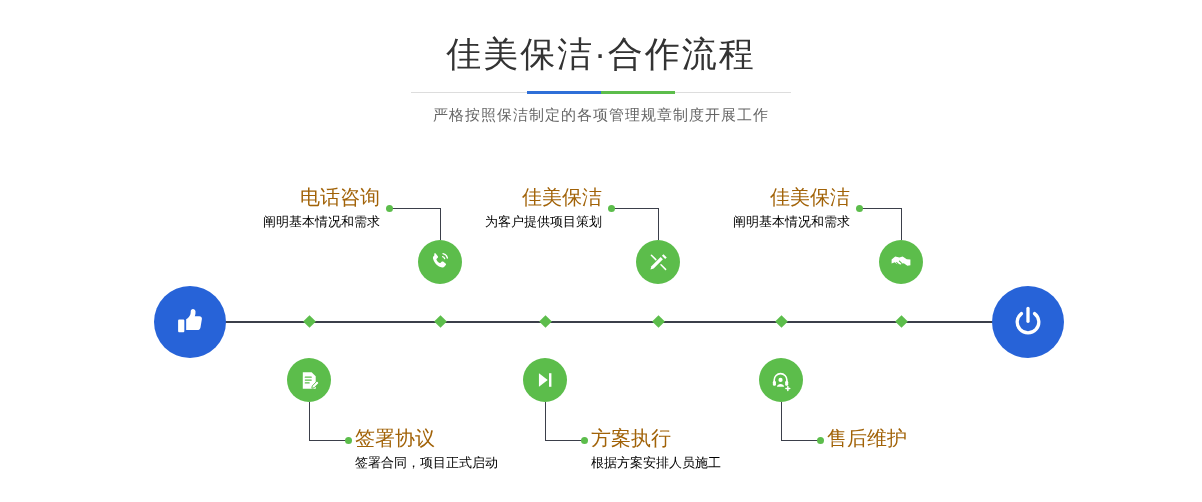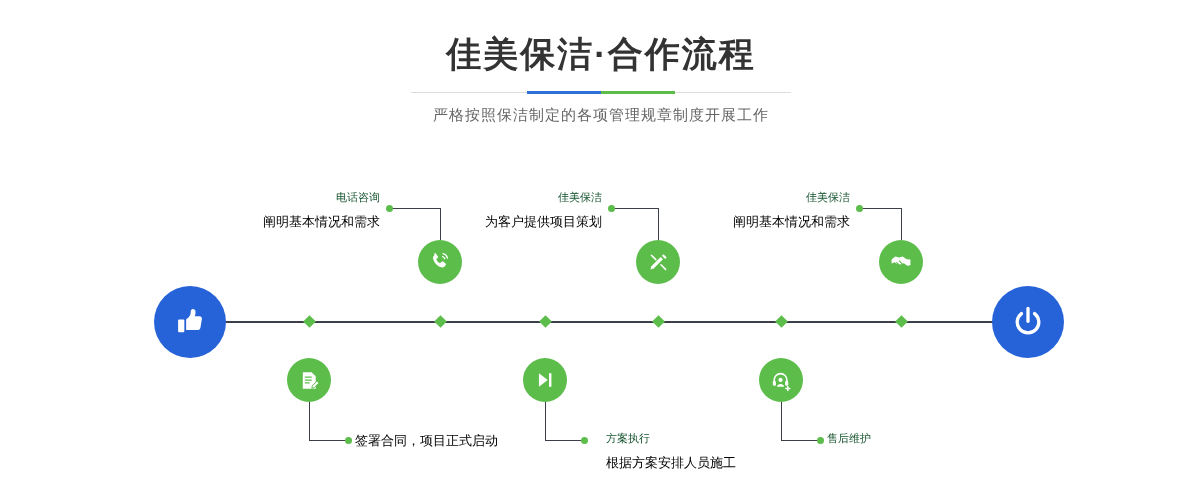--- a/index.html
+++ b/index.html
@@ -24,21 +24,21 @@
     position: absolute;
     left: 0;
     top: 30px;
     width: 1202px;
     text-align: center;
   }
   .title {
     font-size: 35px;
     color: #333333;
     letter-spacing: 2px;
-    font-weight: bold;
+    font-weight: normal;
     line-height: 48px;
     margin: 0;
   }
   .rule-wrap {
     position: relative;
     width: 380px;
     height: 3px;
     margin: 13px auto 0 auto;
   }
   .rule-base {
@@ -130,22 +130,22 @@
     height: 7px;
     border-radius: 50%;
     background: #5cbd4b;
   }
 
   .label-group {
     position: absolute;
     white-space: nowrap;
   }
   .label-group .lg-title {
-    font-size: 11px;
-    color: #14532d;
+    font-size: 20px;
+    color: #a16207;
     line-height: 22px;
   }
   .label-group .lg-desc {
     font-size: 13px;
     color: #000000;
     line-height: 20px;
     margin-top: 4px;
   }
   .label-group.align-right { text-align: right; }
   .label-group.align-left  { text-align: left; }
@@ -212,20 +212,21 @@
   <div class="node" style="left:287px; top:358px;">
     <span>
       <svg width="23" height="23" viewBox="0 0 24 24" fill="#ffffff">
         <path d="M5 3.3h9.2l4.3 4.3v13.1H5z"></path>
         <path d="M7.6 8.6h6.2M7.6 11.6h6.2M7.6 14.6h4" stroke="#5cbd4b" stroke-width="1.3" stroke-linecap="round"></path>
         <path d="M19.8 12.6l2 2-5 5-2.4.5.5-2.4z" fill="#ffffff" stroke="#5cbd4b" stroke-width="1"></path>
       </svg>
     </span>
   </div>
   <div class="label-group align-left" style="left:355px; top:427px; width:260px;">
+    <div class="lg-title">签署协议</div>
     <div class="lg-desc">签署合同，项目正式启动</div>
   </div>
 
   <div class="diamond" style="left:654px;"></div>
   <div class="connector conn-v" style="left:658px; top:208px; height:32px;"></div>
   <div class="connector conn-h" style="left:614px; top:208px; width:45px;"></div>
   <div class="dot" style="left:608px; top:205px;"></div>
   <div class="node" style="left:636px; top:240px;">
     <span>
       <svg width="23" height="23" viewBox="0 0 24 24" fill="#ffffff">
@@ -246,21 +247,21 @@
   <div class="connector conn-h" style="left:545px; top:440px; width:40px;"></div>
   <div class="dot" style="left:581px; top:437px;"></div>
   <div class="node" style="left:523px; top:358px;">
     <span>
       <svg width="22" height="22" viewBox="0 0 24 24" fill="#ffffff">
         <path d="M5.4 4.6l9.6 7.4-9.6 7.4z"></path>
         <rect x="16.4" y="4.6" width="2.6" height="14.8"></rect>
       </svg>
     </span>
   </div>
-  <div class="label-group align-left" style="left:591px; top:427px; width:270px;margin-left:15px;">
+  <div class="label-group align-left" style="left:591px; top:427px; width:270px;">
     <div class="lg-title">方案执行</div>
     <div class="lg-desc">根据方案安排人员施工</div>
   </div>
 
   <div class="diamond" style="left:897px;"></div>
   <div class="connector conn-v" style="left:901px; top:208px; height:32px;"></div>
   <div class="connector conn-h" style="left:862px; top:208px; width:40px;"></div>
   <div class="dot" style="left:856px; top:205px;"></div>
   <div class="node" style="left:879px; top:240px;">
     <span>

